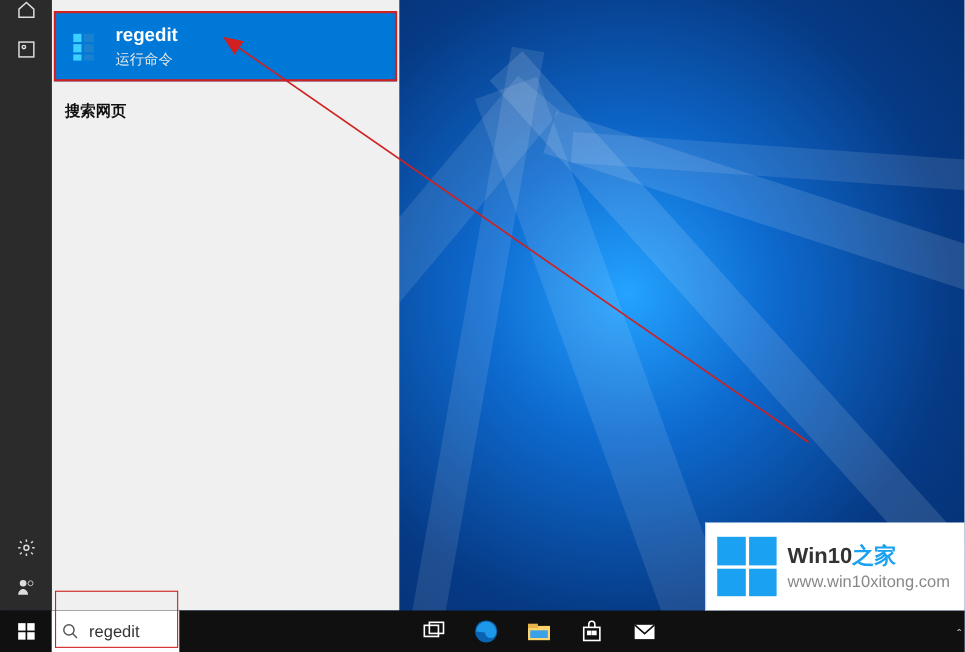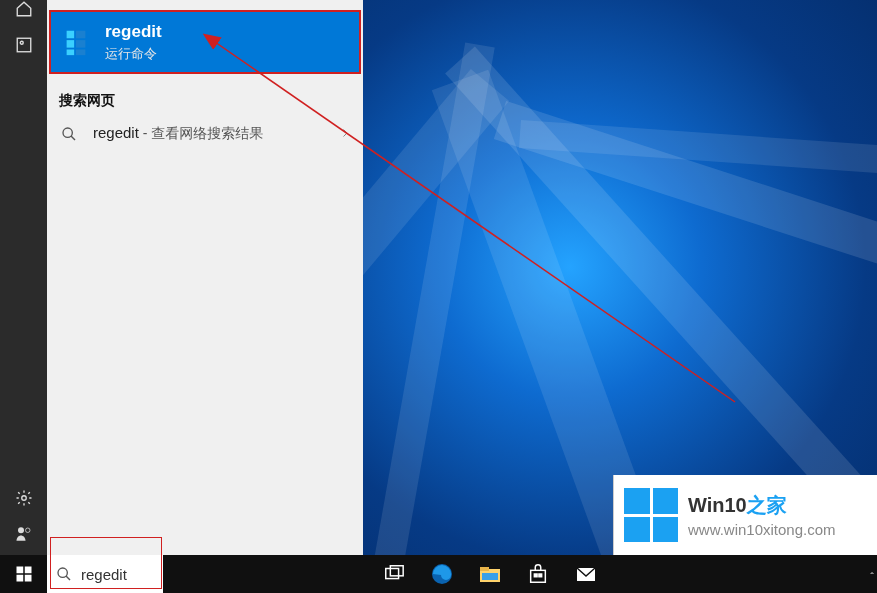--- a/index.html
+++ b/index.html
@@ -75,21 +75,21 @@
     border:1.5px solid #d02020; z-index:40; pointer-events:none;
   }
   .task-icons { display:flex; align-items:center; gap: 22px; margin-left: 218px;}
   .task-icon { width: 26px; height: 26px; display:flex; align-items:center; justify-content:center;}
 
   
   .arrow-svg { position:absolute; top:0; left:0; width:877px; height:593px; z-index:50; pointer-events:none;}
 
   
   .watermark {
-    position:absolute; right:0; bottom:38px; width:264px; height:80px;
+    position:absolute; right:0; bottom:38px; width:236px; height:80px;
     background:#fff; z-index:45; display:flex; align-items:center; gap:10px; padding:8px 10px;
     border-left: 1px solid #ccc;
   }
   .wm-logo { width:54px; height:54px; display:grid; grid-template-columns:1fr 1fr; grid-template-rows:1fr 1fr; gap:3px;}
   .wm-logo div { background:#1ba1f2; }
   .wm-text .wm-title { font-size:20px; font-weight:bold; color:#333;}
   .wm-text .wm-title .zj { color:#1ba1f2; }
   .wm-text .wm-url { font-size:15px; color:#888; margin-top:2px;}
   
   .tray-chevron { position:absolute; right:3px; bottom:10px; color:#ddd; font-size:11px; z-index:46;}
@@ -149,36 +149,20 @@
       </svg>
     </div>
     <div class="bm-text">
       <div class="bm-title">regedit</div>
       <div class="bm-sub">运行命令</div>
     </div>
   </div>
 
   <div class="section-header" style="margin-top:10px;font-family:Liberation Serif, serif;">搜索网页</div>
 
-  <div class="web-row">
-    <div class="wr-icon">
-      <svg width="16" height="16" viewBox="0 0 24 24" fill="none" stroke="#555" stroke-width="2">
-          <circle cx="10" cy="10" r="7"></circle>
-          <line x1="15" y1="15" x2="21" y2="21"></line>
-        </svg>
-    </div>
-    <div>
-      <span class="wr-main">regedit</span><span class="wr-sub"> - 查看网络搜索结果</span>
-    </div>
-    <div class="wr-chevron">
-      <svg width="12" height="12" viewBox="0 0 24 24" fill="none" stroke="#888" stroke-width="2">
-          <polyline points="9 5 16 12 9 19"></polyline>
-        </svg>
-    </div>
-  </div>
 </div>
 
 <div class="search-overlay-box"></div>
 
 <div class="taskbar">
   <div class="start-btn">
     <svg width="18" height="18" viewBox="0 0 24 24">
         <rect x="2" y="2" width="9" height="9" fill="#fff"></rect>
         <rect x="13" y="2" width="9" height="9" fill="#fff"></rect>
         <rect x="2" y="13" width="9" height="9" fill="#fff"></rect>

